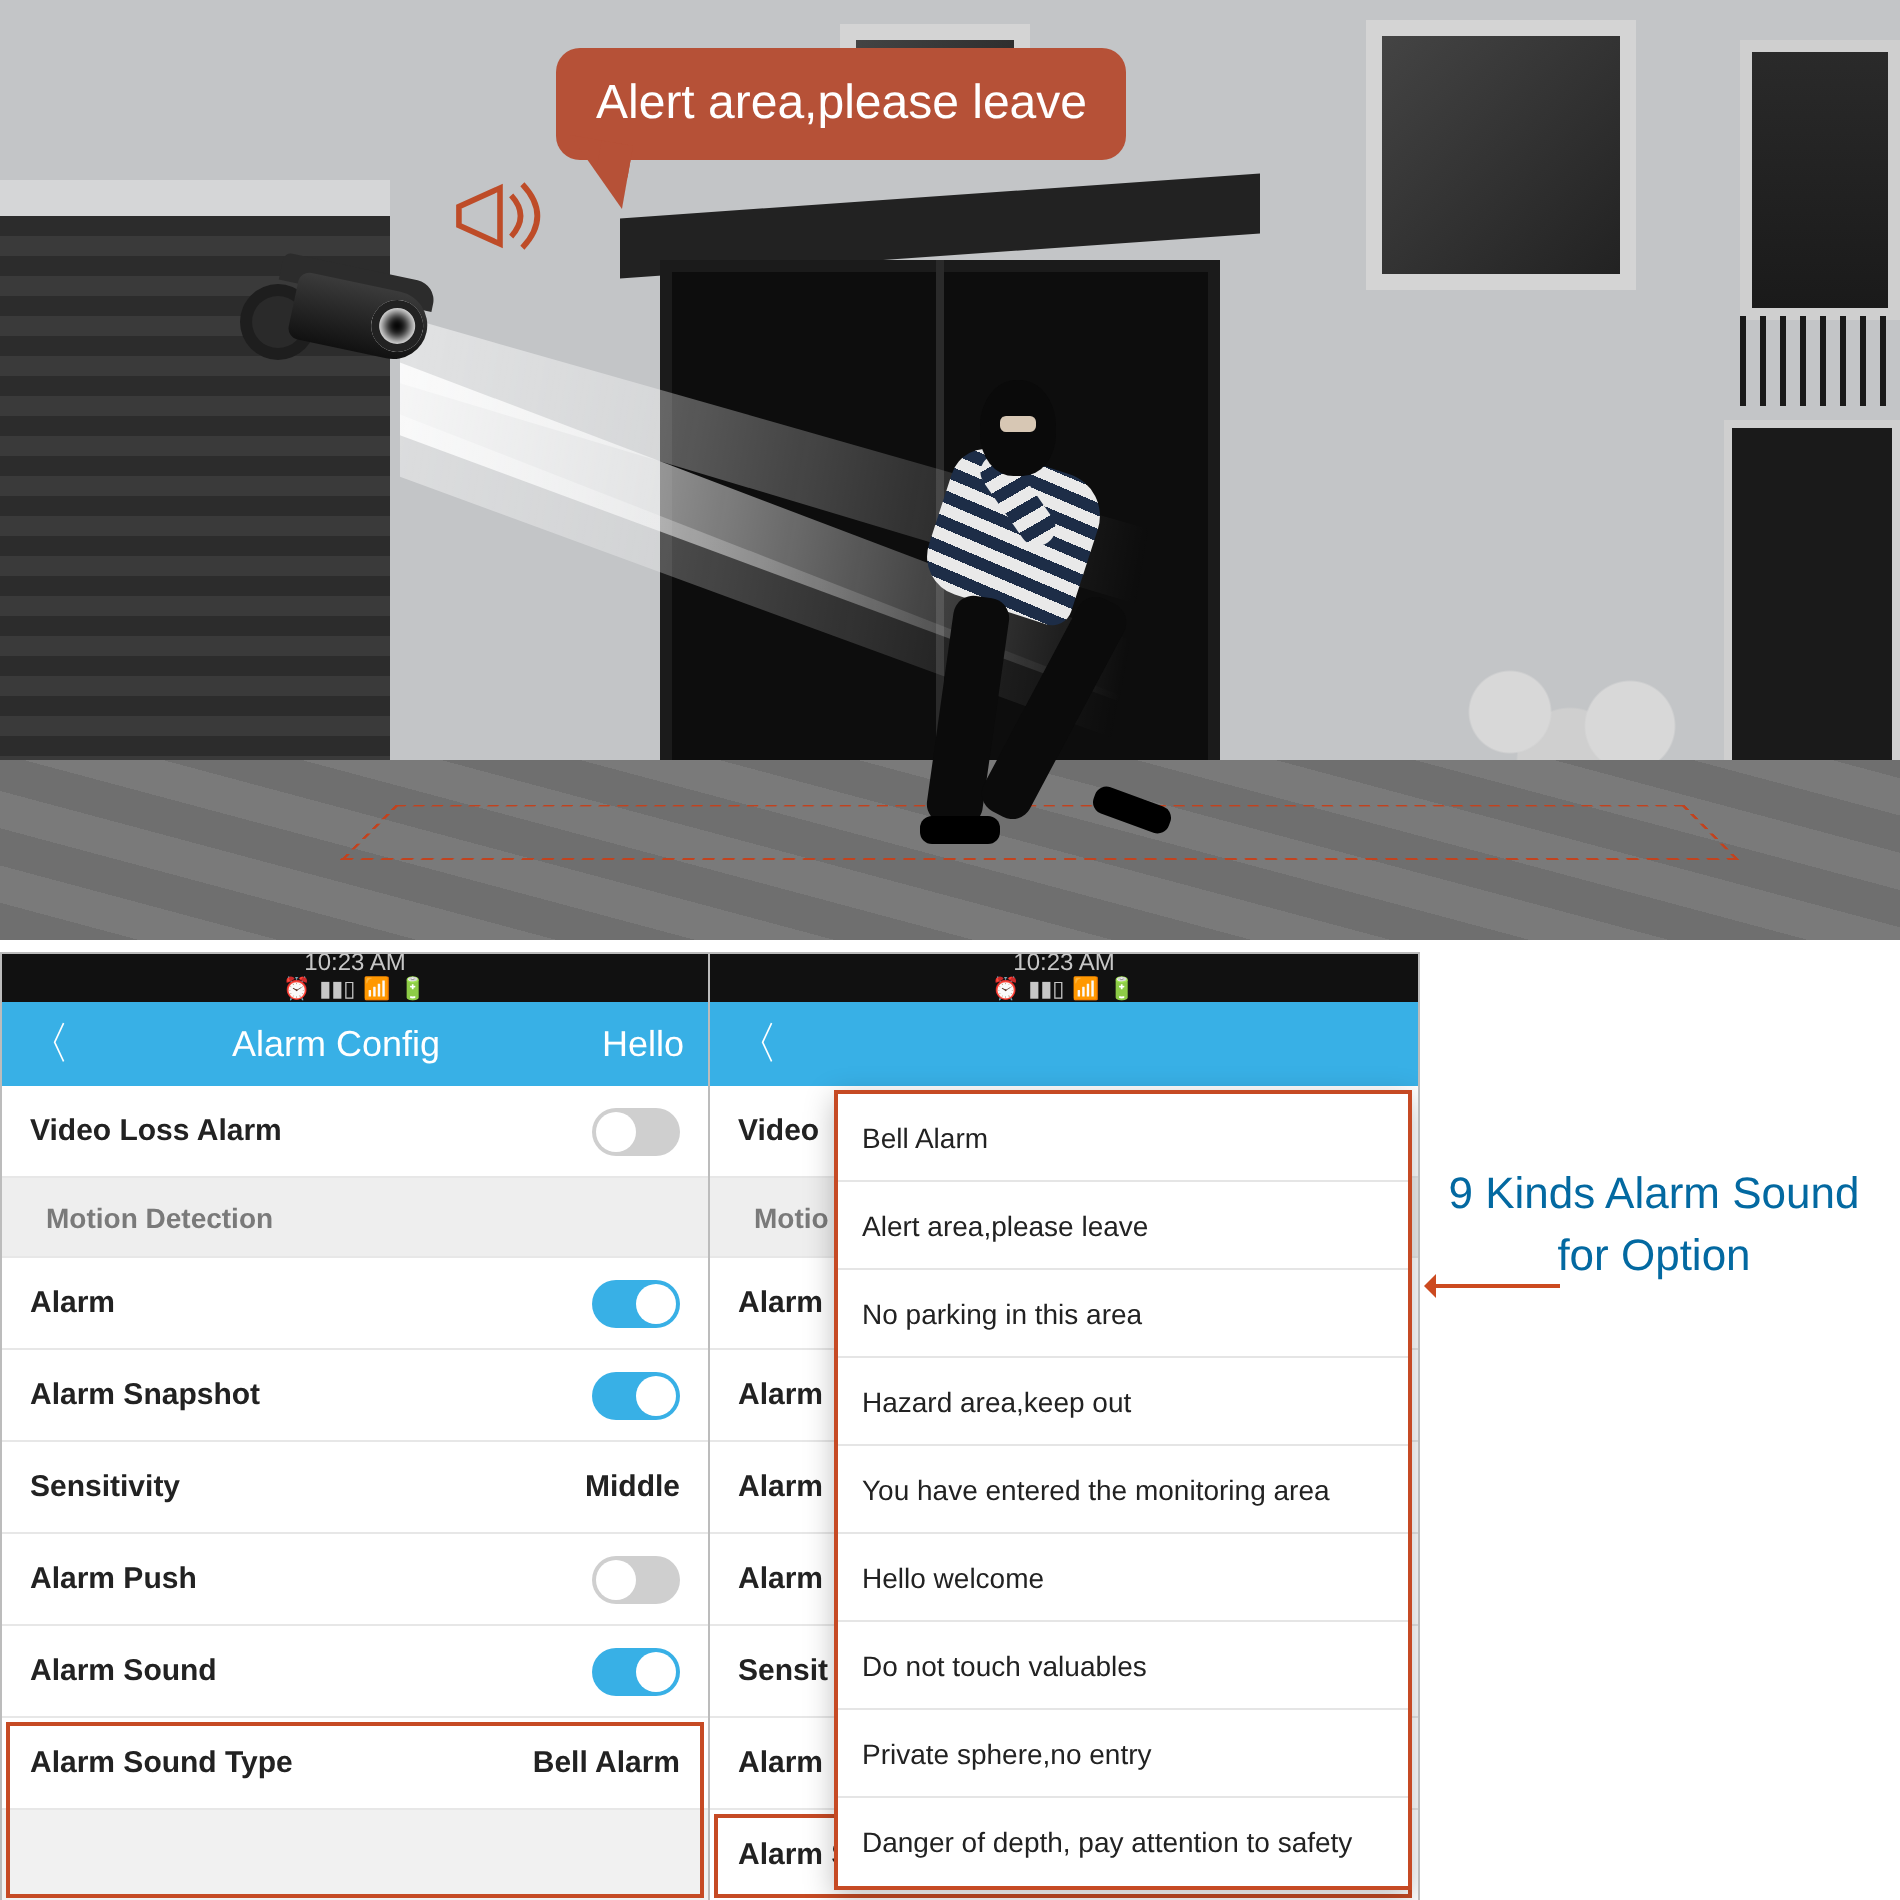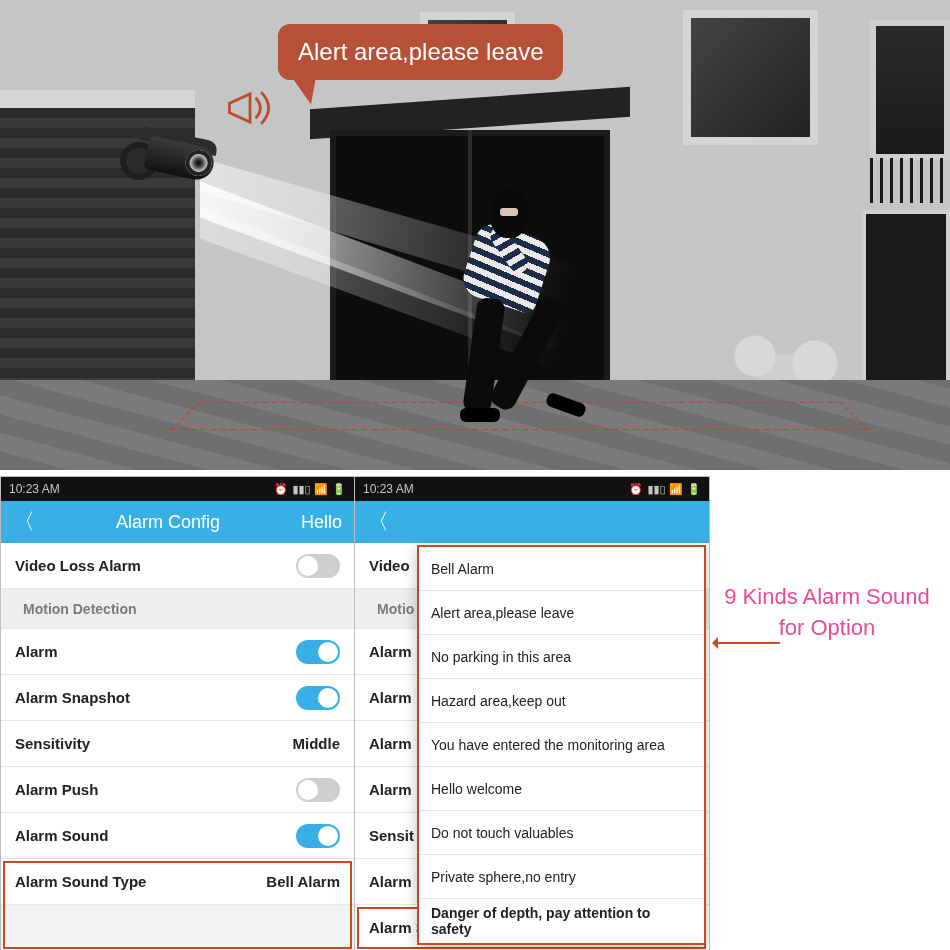--- a/index.html
+++ b/index.html
@@ -179,22 +179,22 @@
     border:1px solid #bcbcbc;
     margin-top:2px;
     position:relative;
     background:#f1f1f1;
     overflow:hidden;
   }
   .phone + .phone{ border-left:none; }
 
   .statusbar{
     height:24px; background:#111; color:#c7c7c7;
-    display:flex; align-items:center; justify-content:space-between;
-    font-size:12px; padding:0 8px;
+    display:flex; align-items:center; justify-content:flex-end;
+    font-size:12px; padding:0 8px;flex-direction:column;
   }
   .status-icons{ display:flex; gap:4px; align-items:center; }
   .status-icons span{ font-size:11px; }
 
   .navbar{
     height:42px; background:#38b0e6; color:#fff;
     display:flex; align-items:center; justify-content:space-between;
     padding:0 12px; font-size:18px;
   }
   .nav-back{ font-size:22px; }
@@ -231,25 +231,25 @@
     position:absolute; left:62px; top:68px; width:289px;
     background:#fff; border:2px solid #c64a24;
     box-shadow: 0 4px 14px rgba(0,0,0,.25);
     z-index:5;
   }
   .dropdown .opt{
     height:44px; display:flex; align-items:center;
     padding:0 12px; font-size:14px; color:#222;
     border-bottom:1px solid #e5e5e5;
   }
-  .dropdown .opt:last-child{ border-bottom:none;font-weight:bold; }
+  .dropdown .opt:last-child{ border-bottom:none; }
 
   .annotation{
     position:absolute; left:712px; top:108px; width:230px;
-    color:#ec4899; font-size:22px; text-align:center; line-height:1.4;
+    color:#0369a1; font-size:22px; text-align:center; line-height:1.4;
   }
   .arrow{
     position:absolute; left:716px; top:168px; width:64px; height:2px;
     background:#cc4a20;
   }
   .arrow::before{
     content:""; position:absolute; left:-10px; top:-5px;
     border:6px solid transparent; border-right-color:#cc4a20;
   }
 </style>

